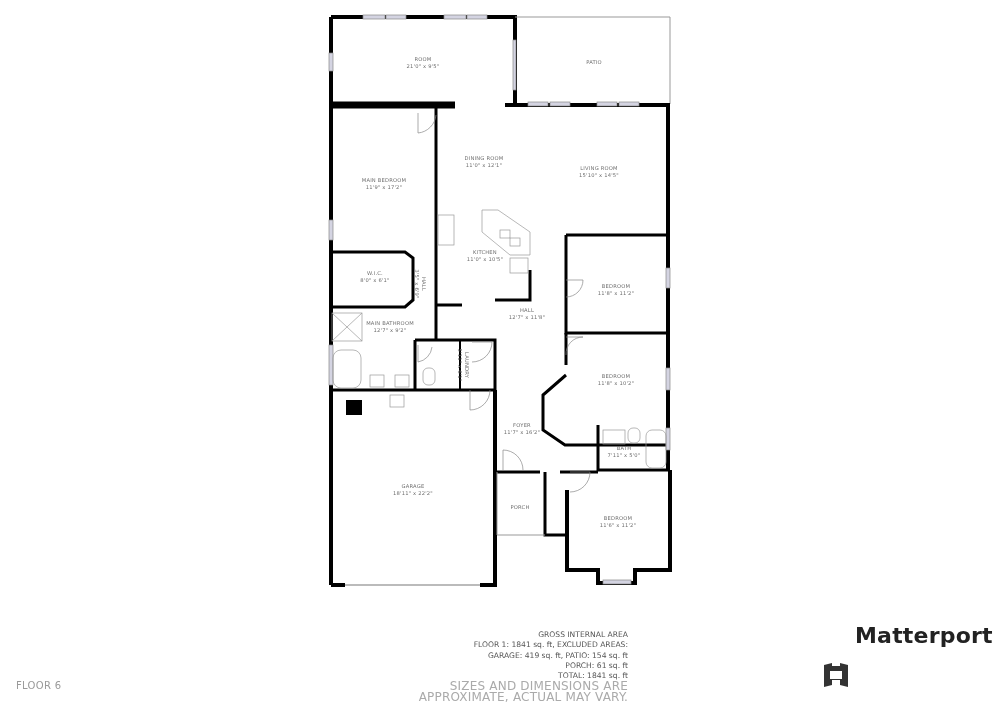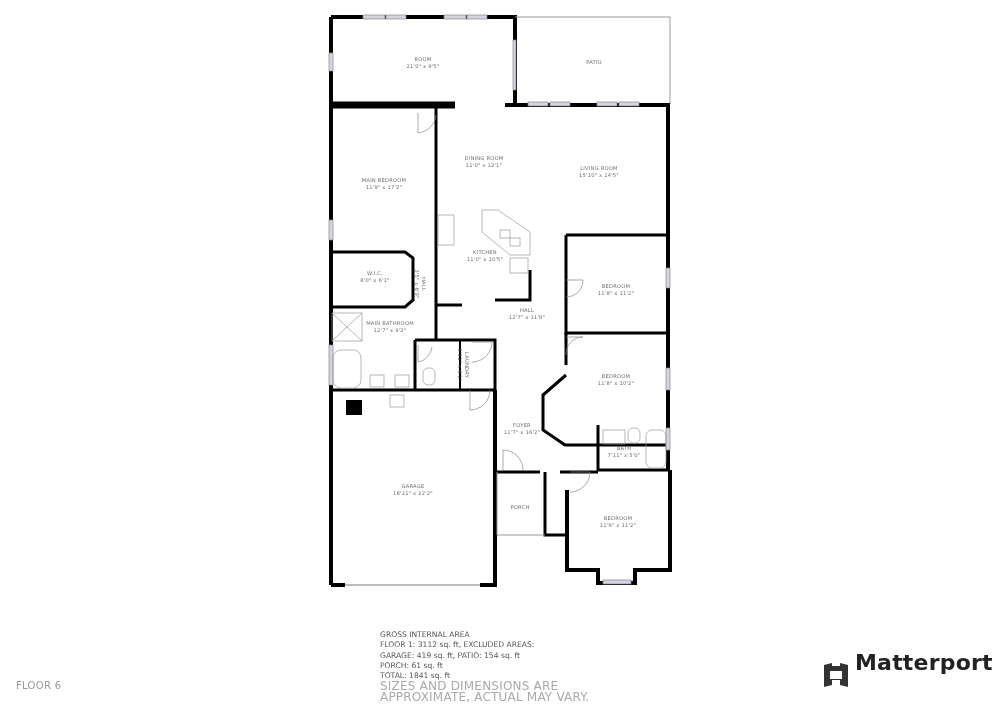--- a/index.html
+++ b/index.html
@@ -1,24 +1,24 @@
 <!DOCTYPE html>
 <html><head>
 <meta charset="utf-8">
 <style>
   html, body { margin:0; padding:0; background:#ffffff; }
   body { width:1000px; height:707px; position:relative; overflow:hidden; font-family:"DejaVu Sans", sans-serif; }
   #plan { position:absolute; left:0; top:0; width:1000px; height:707px; }
   .room-label { position:absolute; text-align:center; color:#6e6e6e; font-size:5.2px; line-height:7px; letter-spacing:0.2px; white-space:nowrap; transform:translate(-50%,-50%); }
   .room-label .dim { display:block; }
   .rot { transform:translate(-50%,-50%) rotate(90deg); }
-  .summary { position:absolute; left:380px; top:630px; width:240px; text-align:left; color:#555; font-size:7.6px; line-height:10.3px; }
+  .summary { position:absolute; left:388px; top:630px; width:240px; text-align:right; color:#555; font-size:7.6px; line-height:10.3px; }
   .summary .disclaimer { color:#aaa; font-size:12px; letter-spacing:0.2px; }
   .floor-label { position:absolute; left:16px; top:680px; color:#9a9a9a; font-size:10px; letter-spacing:0.3px; }
-  .brand { position:absolute; left:823px; top:650px; display:flex; align-items:center; gap:8px; }
+  .brand { position:absolute; left:823px; top:623px; display:flex; align-items:center; gap:8px; }
   .brand-name { font-size:22px; font-weight:bold; color:#222; letter-spacing:0.2px; }
 </style>
 </head>
 <body>
 
 <svg id="plan" viewBox="0 0 1000 707" xmlns="http://www.w3.org/2000/svg">
   <g fill="none" stroke="#000" stroke-linejoin="miter">
 
     <path d="M331,17 H515 V104" stroke-width="4"></path>
     <line x1="331" y1="17" x2="331" y2="585" stroke-width="4"></line>
@@ -131,21 +131,21 @@
 <div class="room-label rot" style="left:463px;top:365px"><span>LAUNDRY</span><span class="dim">5'11" x 6'1"</span></div>
 <div class="room-label" style="left:616px;top:380px"><span>BEDROOM</span><span class="dim">11'8" x 10'2"</span></div>
 <div class="room-label" style="left:522px;top:429px"><span>FOYER</span><span class="dim">11'7" x 16'2"</span></div>
 <div class="room-label" style="left:624px;top:452px"><span>BATH</span><span class="dim">7'11" x 5'0"</span></div>
 <div class="room-label" style="left:413px;top:490px"><span>GARAGE</span><span class="dim">18'11" x 22'2"</span></div>
 <div class="room-label" style="left:520px;top:507px"><span>PORCH</span></div>
 <div class="room-label" style="left:618px;top:522px"><span>BEDROOM</span><span class="dim">11'6" x 11'2"</span></div>
 
 <div class="summary">
   <div>GROSS INTERNAL AREA</div>
-  <div>FLOOR 1: 3112 sq. ft, EXCLUDED AREAS:</div>
+  <div>FLOOR 1: 1841 sq. ft, EXCLUDED AREAS:</div>
   <div>GARAGE: 419 sq. ft, PATIO: 154 sq. ft</div>
   <div>PORCH: 61 sq. ft</div>
   <div>TOTAL: 1841 sq. ft</div>
   <div class="disclaimer">SIZES AND DIMENSIONS ARE APPROXIMATE, ACTUAL MAY VARY.</div>
 </div>
 
 <div class="floor-label">FLOOR 6</div>
 
 <div class="brand">
   <span style="width:24px;height:24px;display:inline-block"></span>

